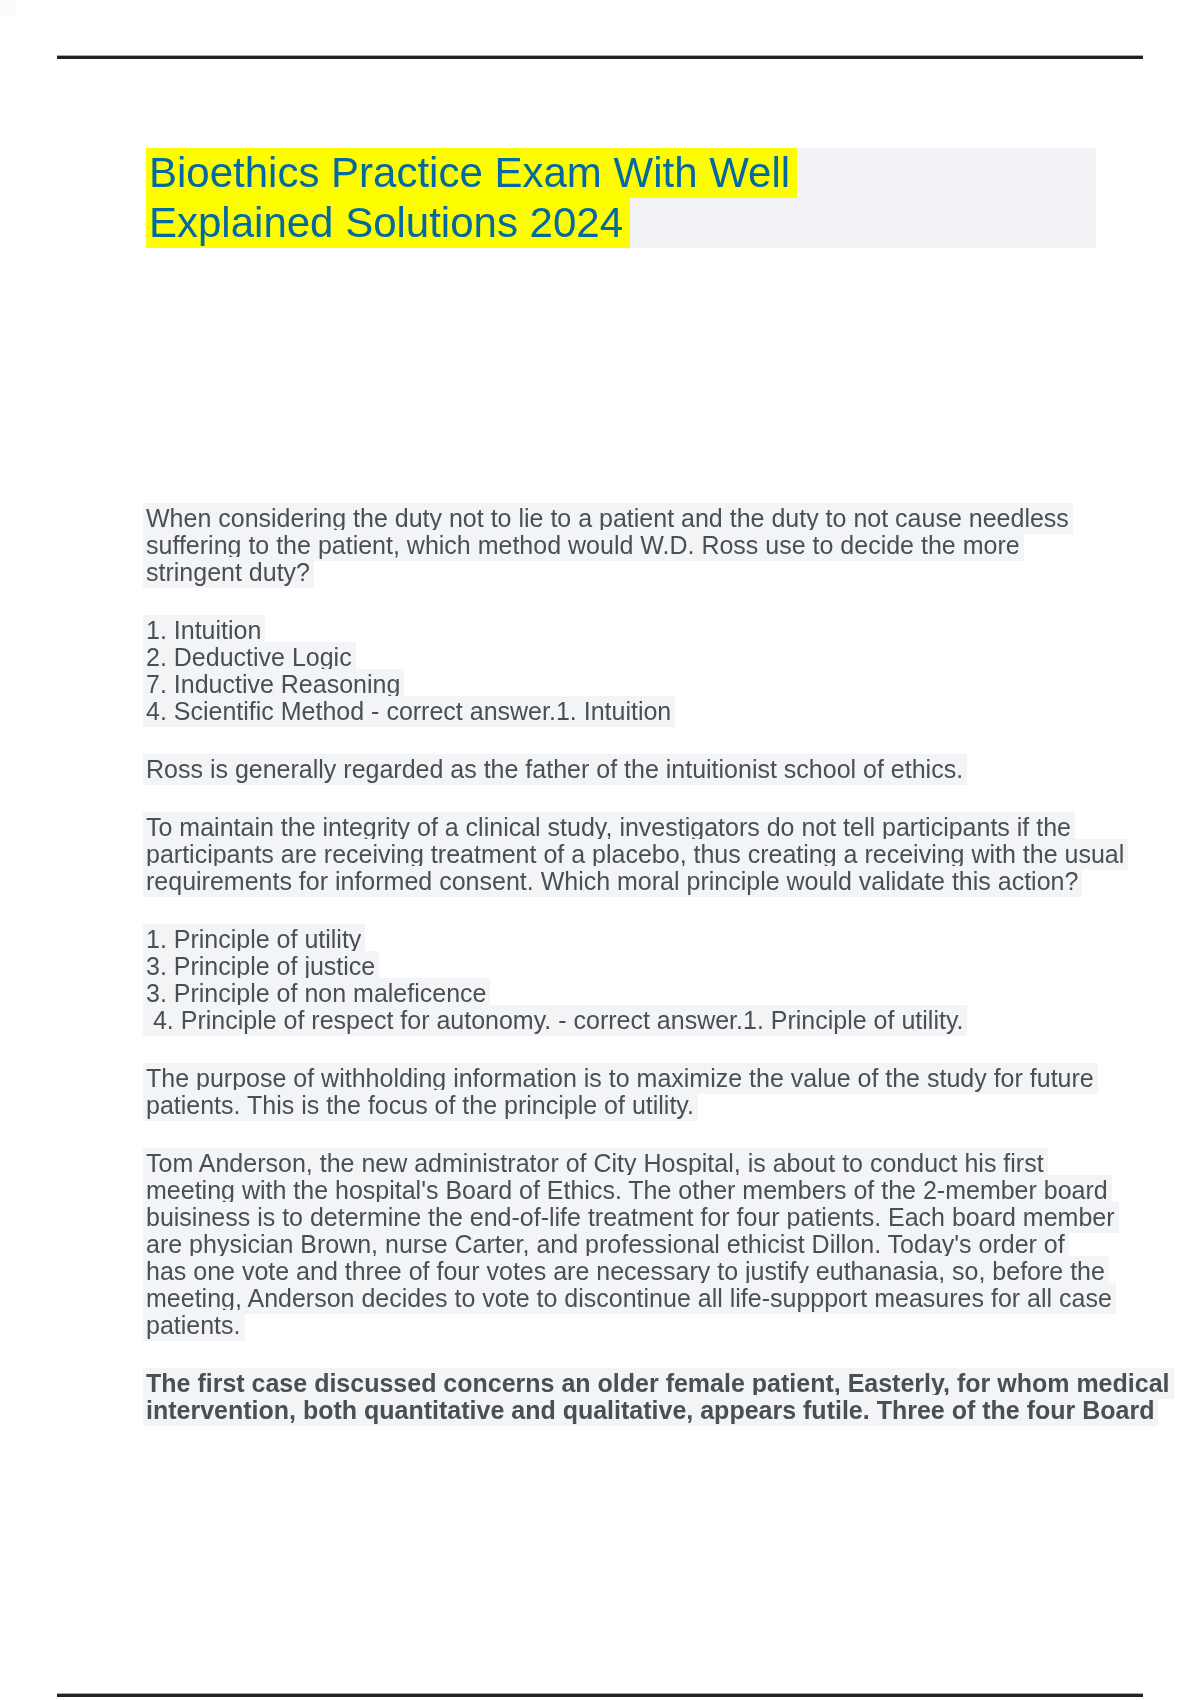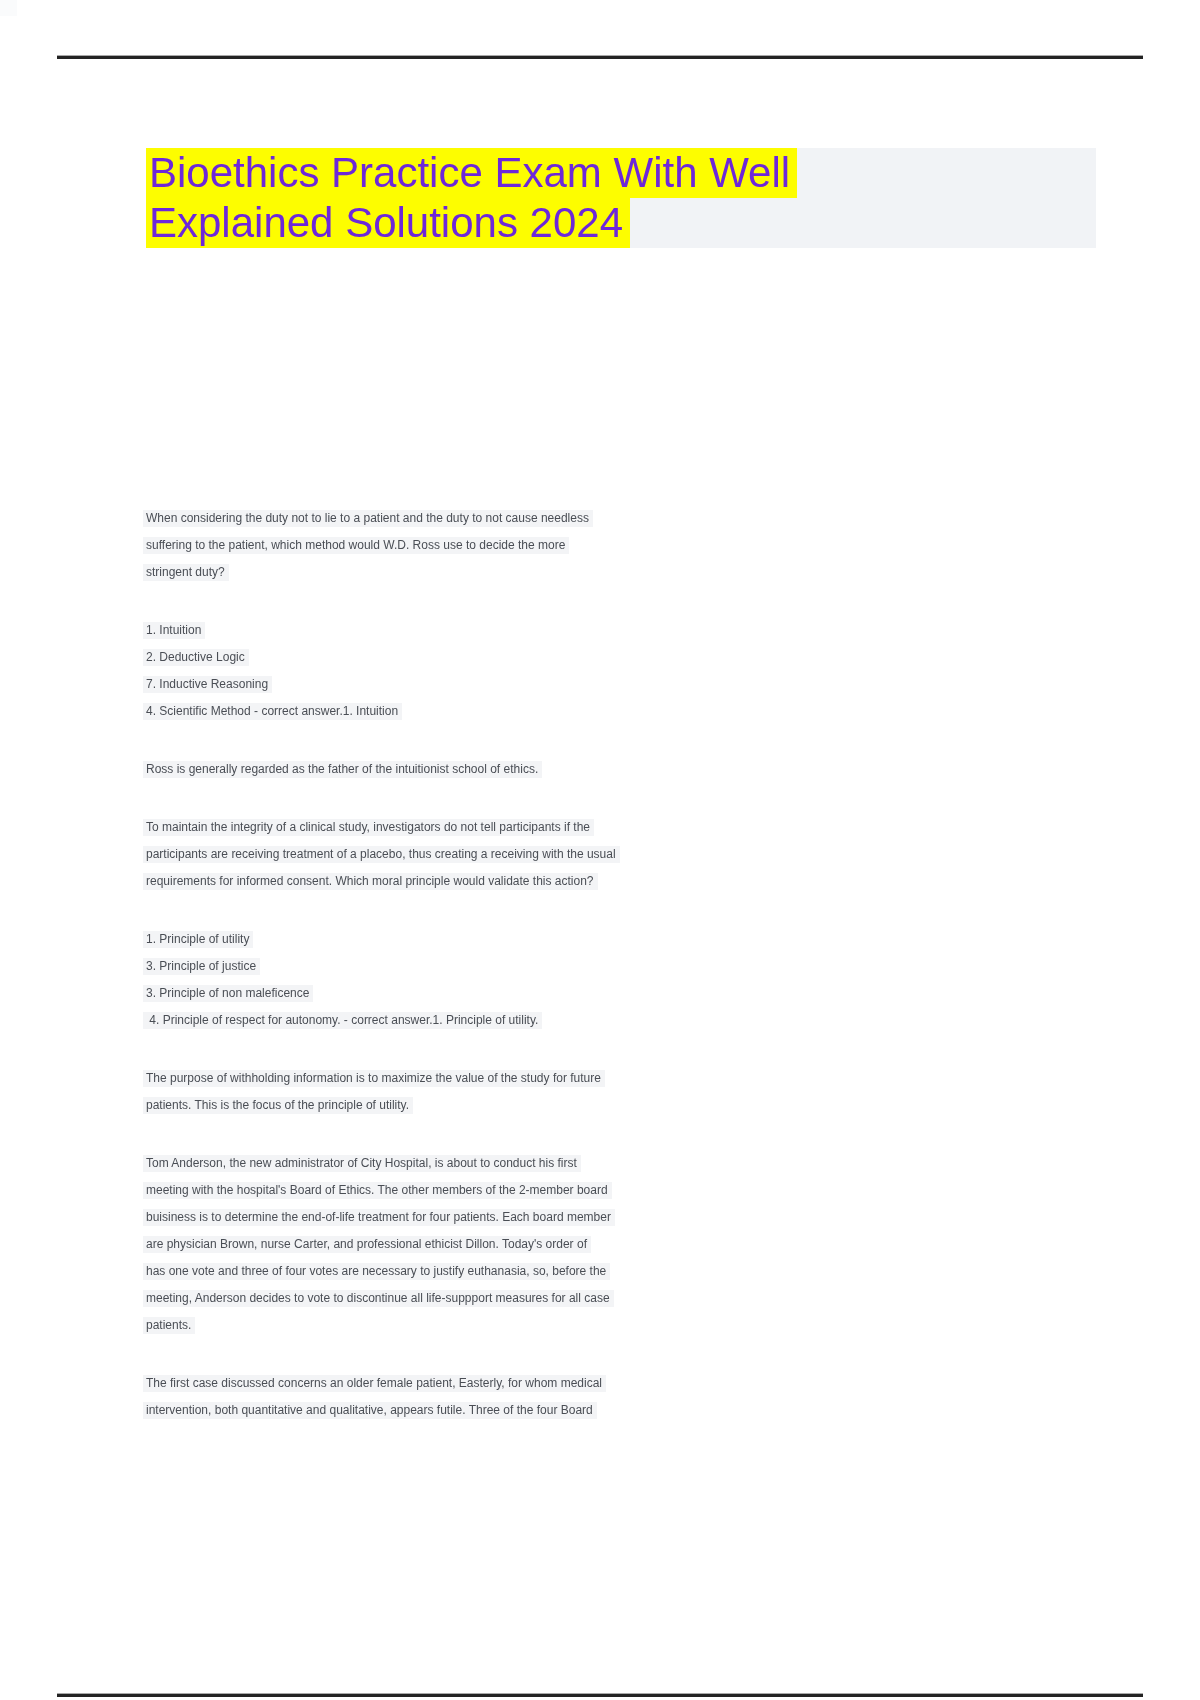--- a/index.html
+++ b/index.html
@@ -22,37 +22,37 @@
     border-top:1px solid #a9a9a9;
     box-sizing:border-box;
   }
   .rule-top { top:55px; }
   .rule-bottom { top:1693px; }
   .title-block {
     position:absolute; left:146px; top:148px;
     width:950px;
     background:#f1f3f6;
     font-size:42px; line-height:50px;
-    color:#6d28d9;
+    color:#0369a1;
     letter-spacing:0;
   }
   .title-line { white-space:pre; height:50px; }
   .title-line .hl {
     background:#fdfd00;
     display:inline-block;
     padding:0 7px 0 3px;
   }
   .body-text {
     position:absolute; left:143px; top:505px;
     width:930px;
-    font-size:12px; line-height:27px;
+    font-size:25px; line-height:27px;
     color:#4a4e55;
   }
   .para { margin:0 0 31px 0; }
-  .para:last-child { margin-bottom:7px; }
+  .para:last-child { margin-bottom:7px;font-weight:bold; }
   .line { height:27px; white-space:pre; }
   .line > span {
     background:#f3f4f6;
     padding:1px 4px 2px 3px;
   }
 </style>
 </head>
 <body>
 
 <div class="page">

